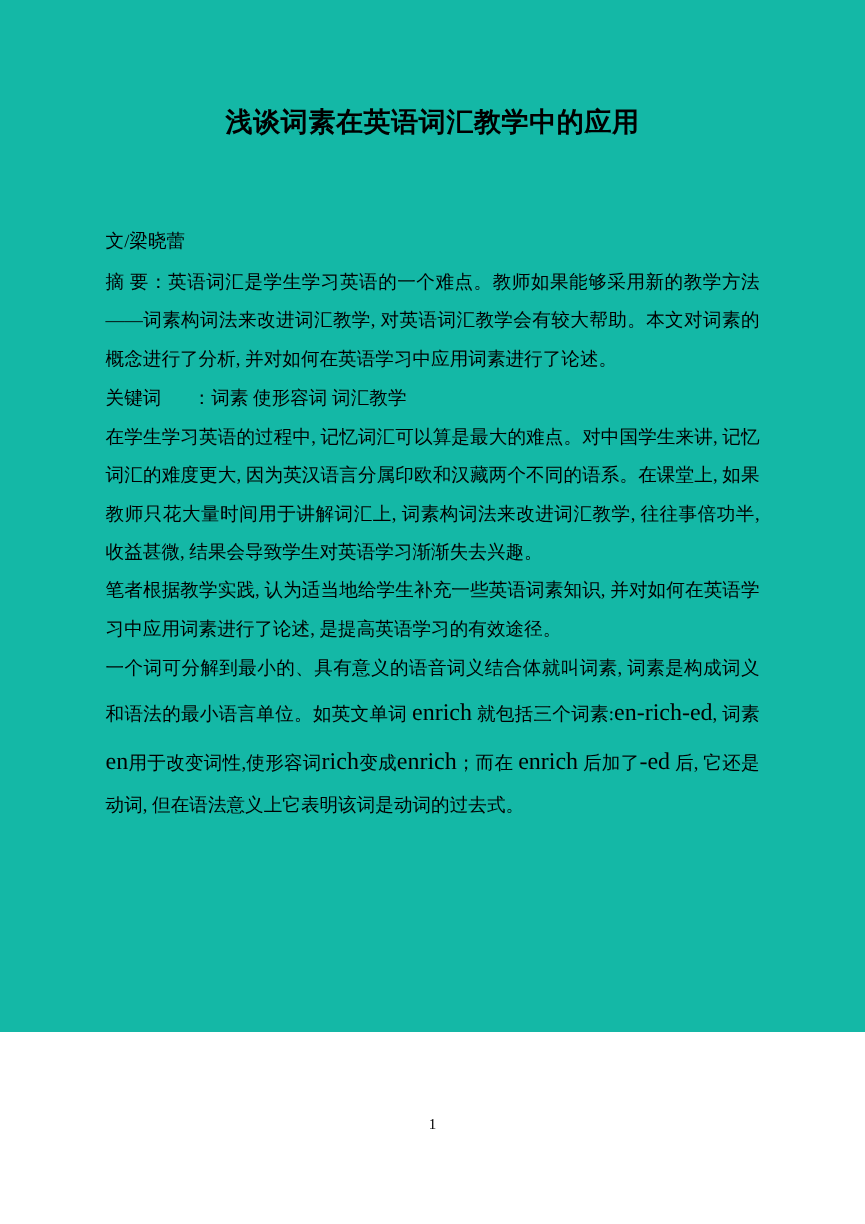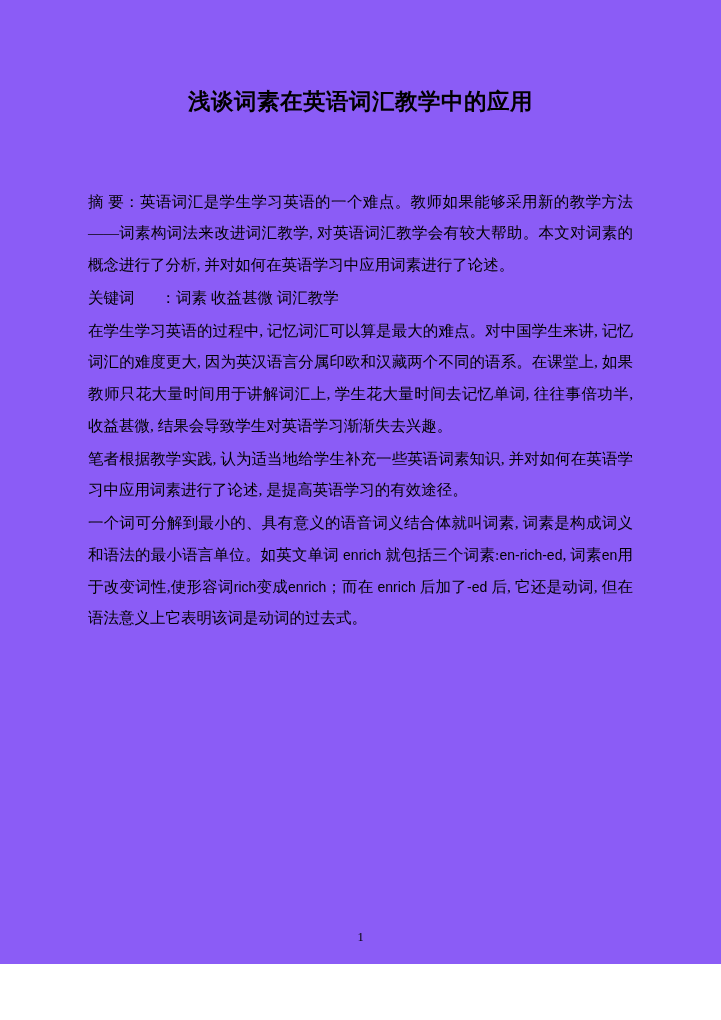--- a/index.html
+++ b/index.html
@@ -10,25 +10,25 @@
   body {
     width: 721px;
     height: 1020px;
     font-family: "Liberation Serif", "DejaVu Serif", serif;
     color: #000000;
     position: relative;
     overflow: hidden;
   }
   .page {
     width: 721px;
-    height: 964px;
+    height: 860px;
     box-sizing: border-box;
     padding: 0;
     position: relative;
-    background: #8b5cf6;
+    background: #14b8a6;
   }
   .content {
     position: absolute;
     left: 88px;
     top: 0;
     width: 545px;
   }
   .doc-title {
     text-align: center;
     font-size: 22.5px;
@@ -47,22 +47,22 @@
     line-height: 2.05;
     margin: 0 0 1px 0;
     text-align: justify;
     text-justify: inter-ideograph;
     font-family: "Liberation Serif", "DejaVu Serif", serif;
   }
   p.para.author {
     margin-bottom: 3px;
   }
   .mono {
-    font-family: Liberation Sans, sans-serif;
-    font-size: 14px;
+    font-family: Liberation Serif, serif;
+    font-size: 20px;
   }
   .kw-gap {
     display: inline-block;
     width: 26px;
   }
   .page-number {
     position: absolute;
     left: 0;
     right: 0;
     top: 930px;
@@ -74,28 +74,29 @@
 </head>
 <body>
 
 <div class="page">
   <div class="content">
 
     <h1 class="doc-title">浅谈词素在英语词汇教学中的应用</h1>
 
     <div class="body-block">
 
+      <p class="para author">文/梁晓蕾</p>
 
       <p class="para">摘 要：英语词汇是学生学习英语的一个难点。教师如果能够采用新的教学方法——词素构词法来改进词汇教学, 对英语词汇教学会有较大帮助。本文对词素的概念进行了分析, 并对如何在英语学习中应用词素进行了论述。</p>
 
       <p class="para">
-        <span>关键词</span><span class="kw-gap"></span><span>：词素 收益甚微 词汇教学</span>
+        <span>关键词</span><span class="kw-gap"></span><span>：词素 使形容词 词汇教学</span>
       </p>
 
-      <p class="para">在学生学习英语的过程中, 记忆词汇可以算是最大的难点。对中国学生来讲, 记忆词汇的难度更大, 因为英汉语言分属印欧和汉藏两个不同的语系。在课堂上, 如果教师只花大量时间用于讲解词汇上, 学生花大量时间去记忆单词, 往往事倍功半, 收益甚微, 结果会导致学生对英语学习渐渐失去兴趣。</p>
+      <p class="para">在学生学习英语的过程中, 记忆词汇可以算是最大的难点。对中国学生来讲, 记忆词汇的难度更大, 因为英汉语言分属印欧和汉藏两个不同的语系。在课堂上, 如果教师只花大量时间用于讲解词汇上, 词素构词法来改进词汇教学, 往往事倍功半, 收益甚微, 结果会导致学生对英语学习渐渐失去兴趣。</p>
 
       <p class="para">笔者根据教学实践, 认为适当地给学生补充一些英语词素知识, 并对如何在英语学习中应用词素进行了论述, 是提高英语学习的有效途径。</p>
 
 
       <p class="para">
         <span>一个词可分解到最小的、具有意义的语音词义结合体就叫词素, 词素是构成词义和语法的最小语言单位。如英文单词 </span><span class="mono">enrich</span><span> 就包括三个词素:</span><span class="mono">en-rich-ed</span><span>, 词素</span><span class="mono">en</span><span>用于改变词性,使形容词</span><span class="mono">rich</span><span>变成</span><span class="mono">enrich</span><span>；</span><span>而在 </span><span class="mono">enrich</span><span> 后加了</span><span class="mono">-ed</span><span> 后, 它还是动词, 但在语法意义上它表明该词是动词的过去式。</span>
       </p>
 
     </div>
   </div>

